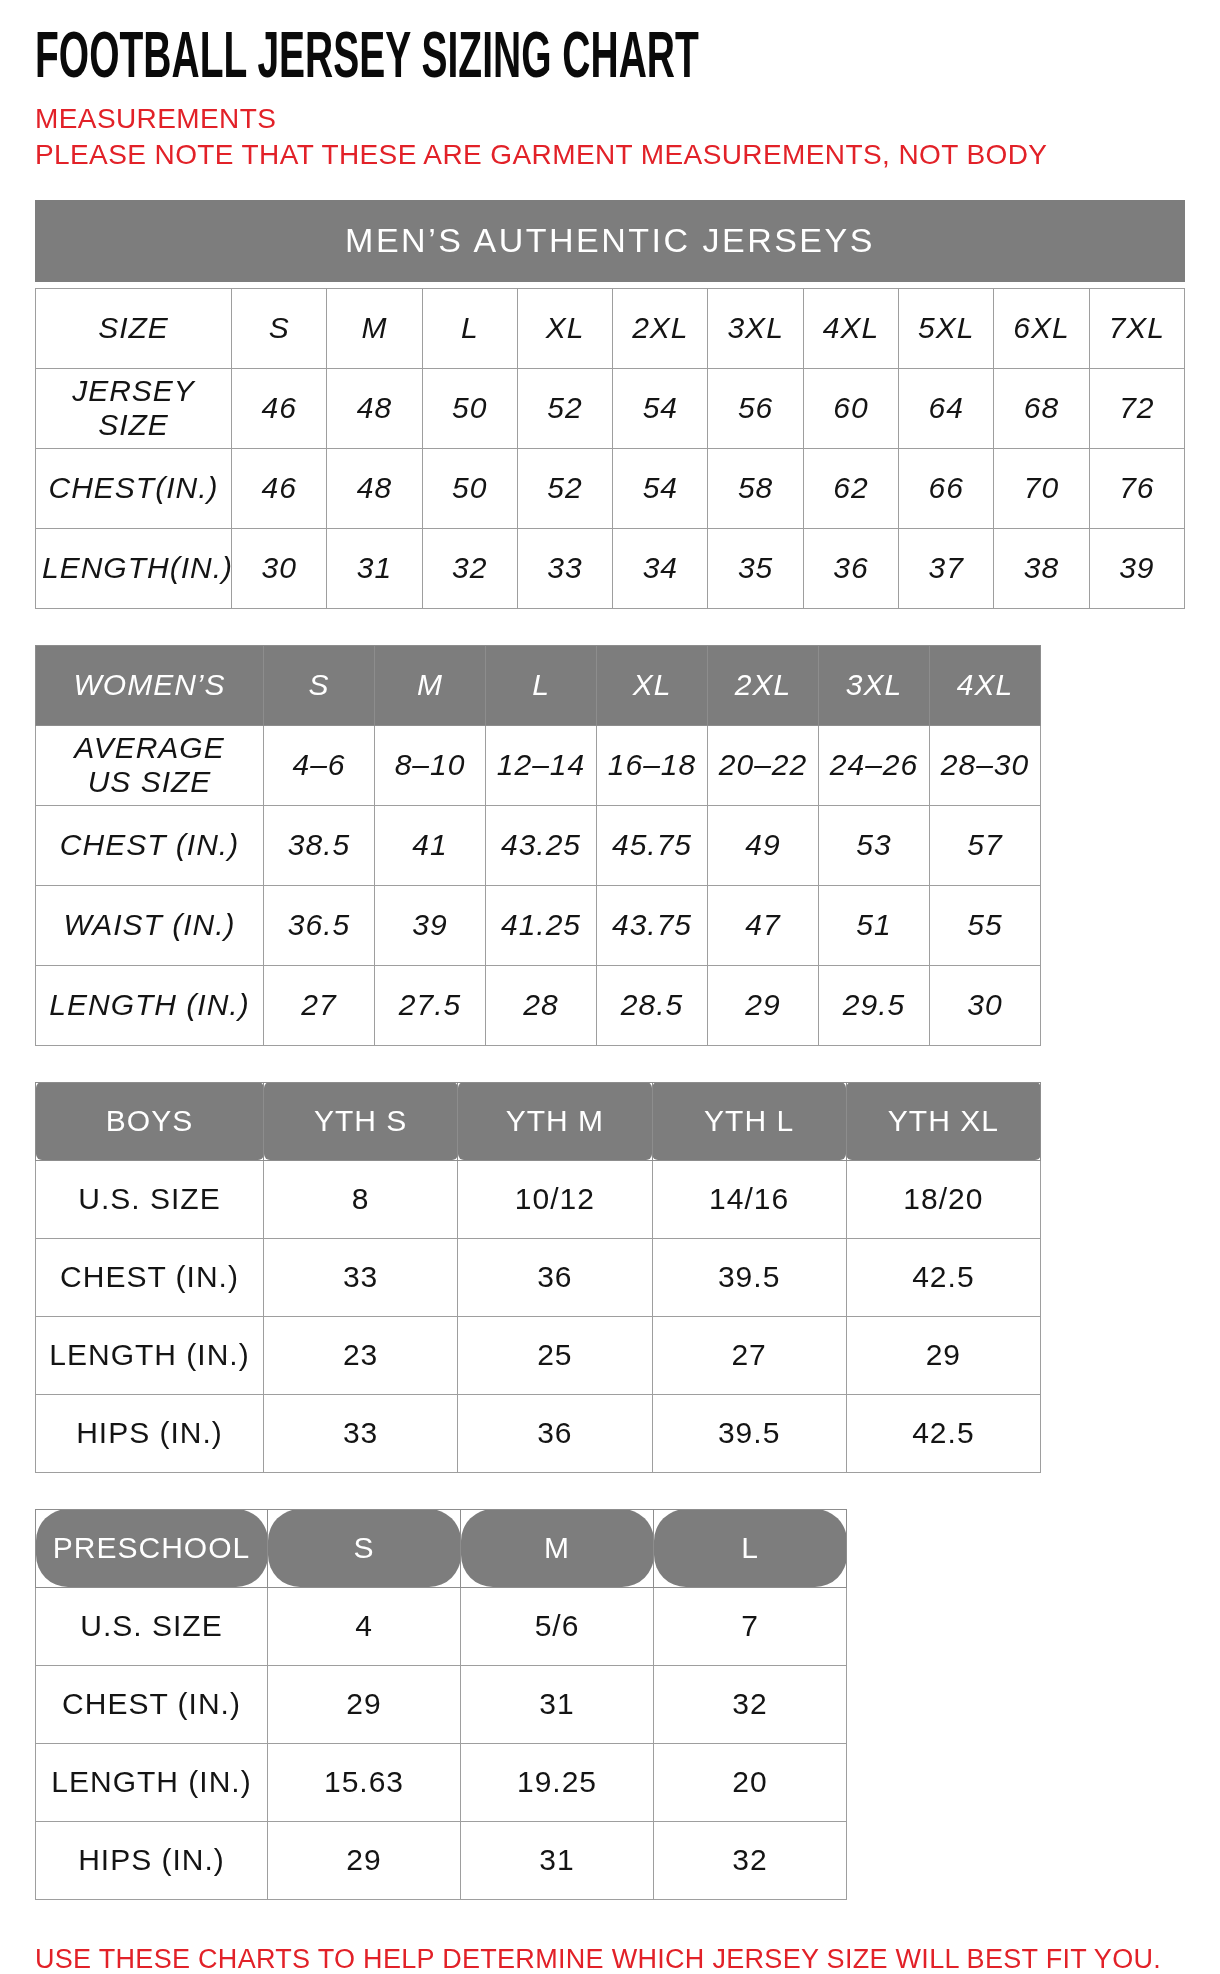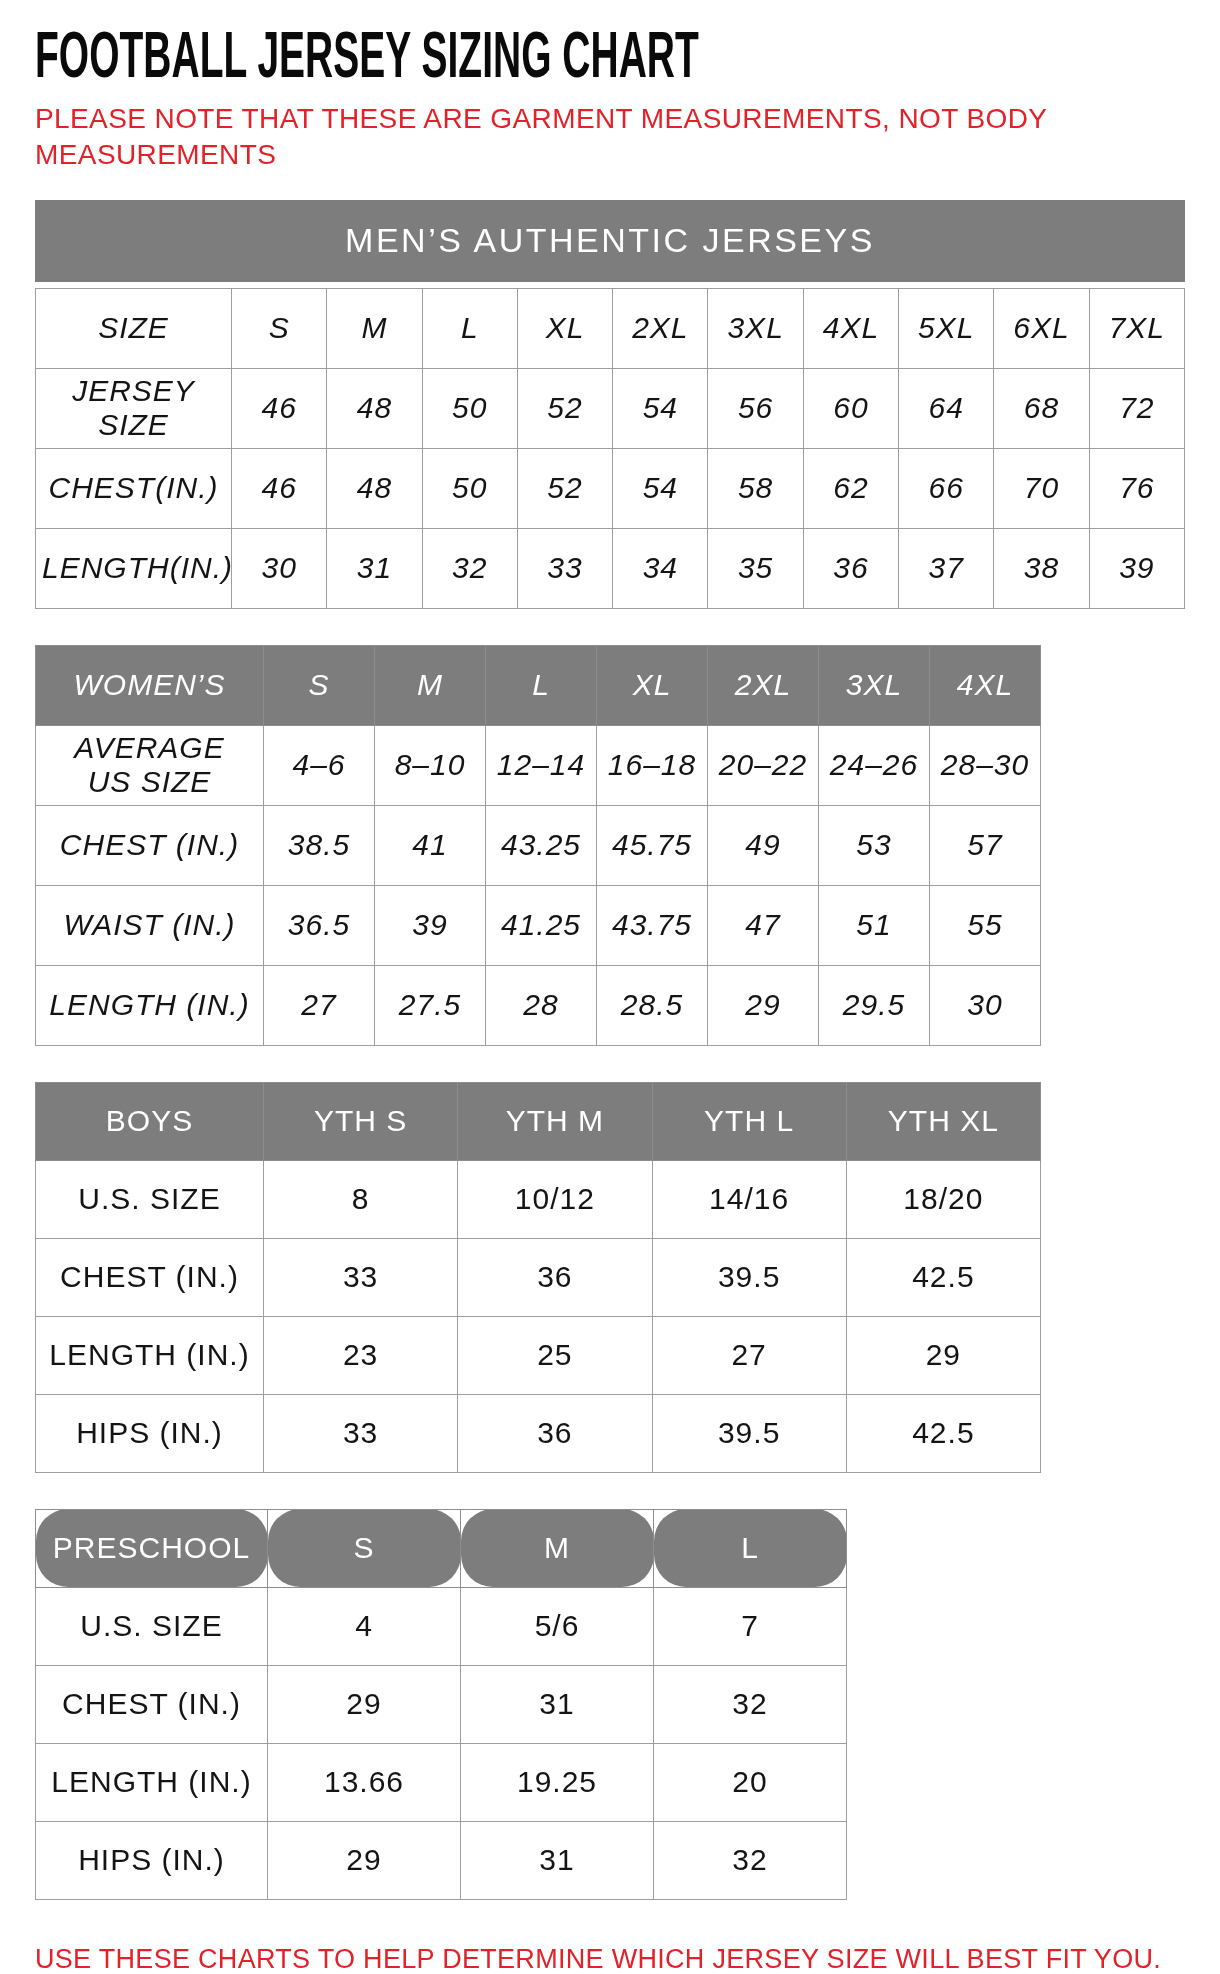--- a/index.html
+++ b/index.html
@@ -68,43 +68,43 @@
   }
   #mens { width: 1150px; font-style: italic; }
   #mens td { height: 80px; }
   #mens col.c0 { width: 196px; }
 
   #womens { width: 1006px; font-style: italic; }
   #womens td { height: 80px; }
   #womens col.c0 { width: 228px; }
 
   #boys { width: 1006px; }
-  #boys td { height: 78px; }
+  #boys td { height: 78px; border-radius: 6px; }
   #boys col.c0 { width: 228px; }
 
   #preschool { width: 812px; }
   #preschool td { height: 78px; border-radius: 32px; }
   #preschool col.c0 { width: 232px; }
 
   .footer {
     color: var(--red, #e22128);
     font-size: 27px;
     letter-spacing: 0.3px;
     margin-top: 44px;
     white-space: nowrap;
   }
 </style>
 </head>
 <body>
 
 <h1 class="title">FOOTBALL JERSEY SIZING CHART</h1>
 
 <div class="note">
+  <div>MEASUREMENTS</div>
   <div>PLEASE NOTE THAT THESE ARE GARMENT MEASUREMENTS, NOT BODY</div>
-  <div>MEASUREMENTS</div>
 </div>
 
 <section class="tbl">
   <div class="banner">MEN’S AUTHENTIC JERSEYS</div>
   <table class="grid" id="mens">
     <colgroup>
         <col class="c0">
         <col span="10">
       </colgroup>
     <tbody>
@@ -292,21 +292,21 @@
           <td>7</td>
         </tr>
         <tr>
           <td class="label">CHEST (IN.)</td>
           <td>29</td>
           <td>31</td>
           <td>32</td>
         </tr>
         <tr>
           <td class="label">LENGTH (IN.)</td>
-          <td>13.66</td>
+          <td>15.63</td>
           <td>19.25</td>
           <td>20</td>
         </tr>
         <tr>
           <td class="label">HIPS (IN.)</td>
           <td>29</td>
           <td>31</td>
           <td>32</td>
         </tr>
       </tbody>

